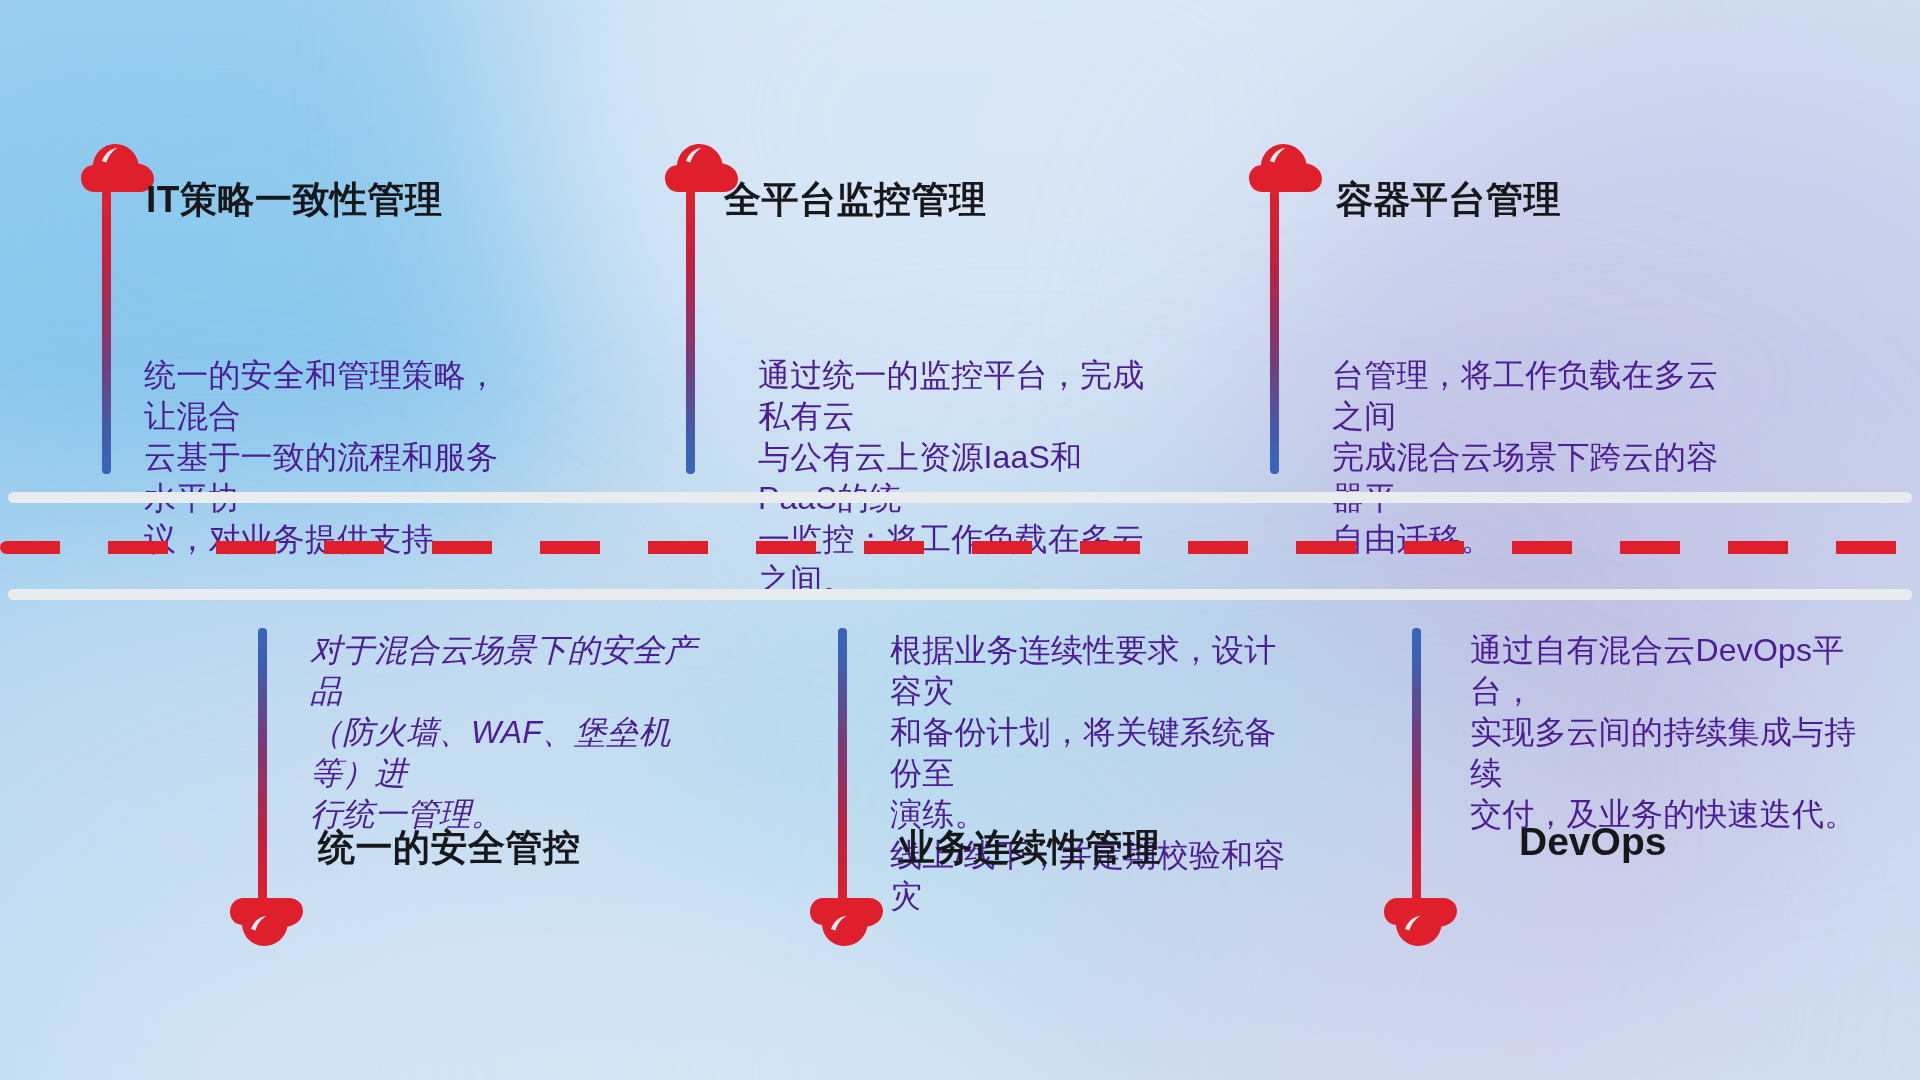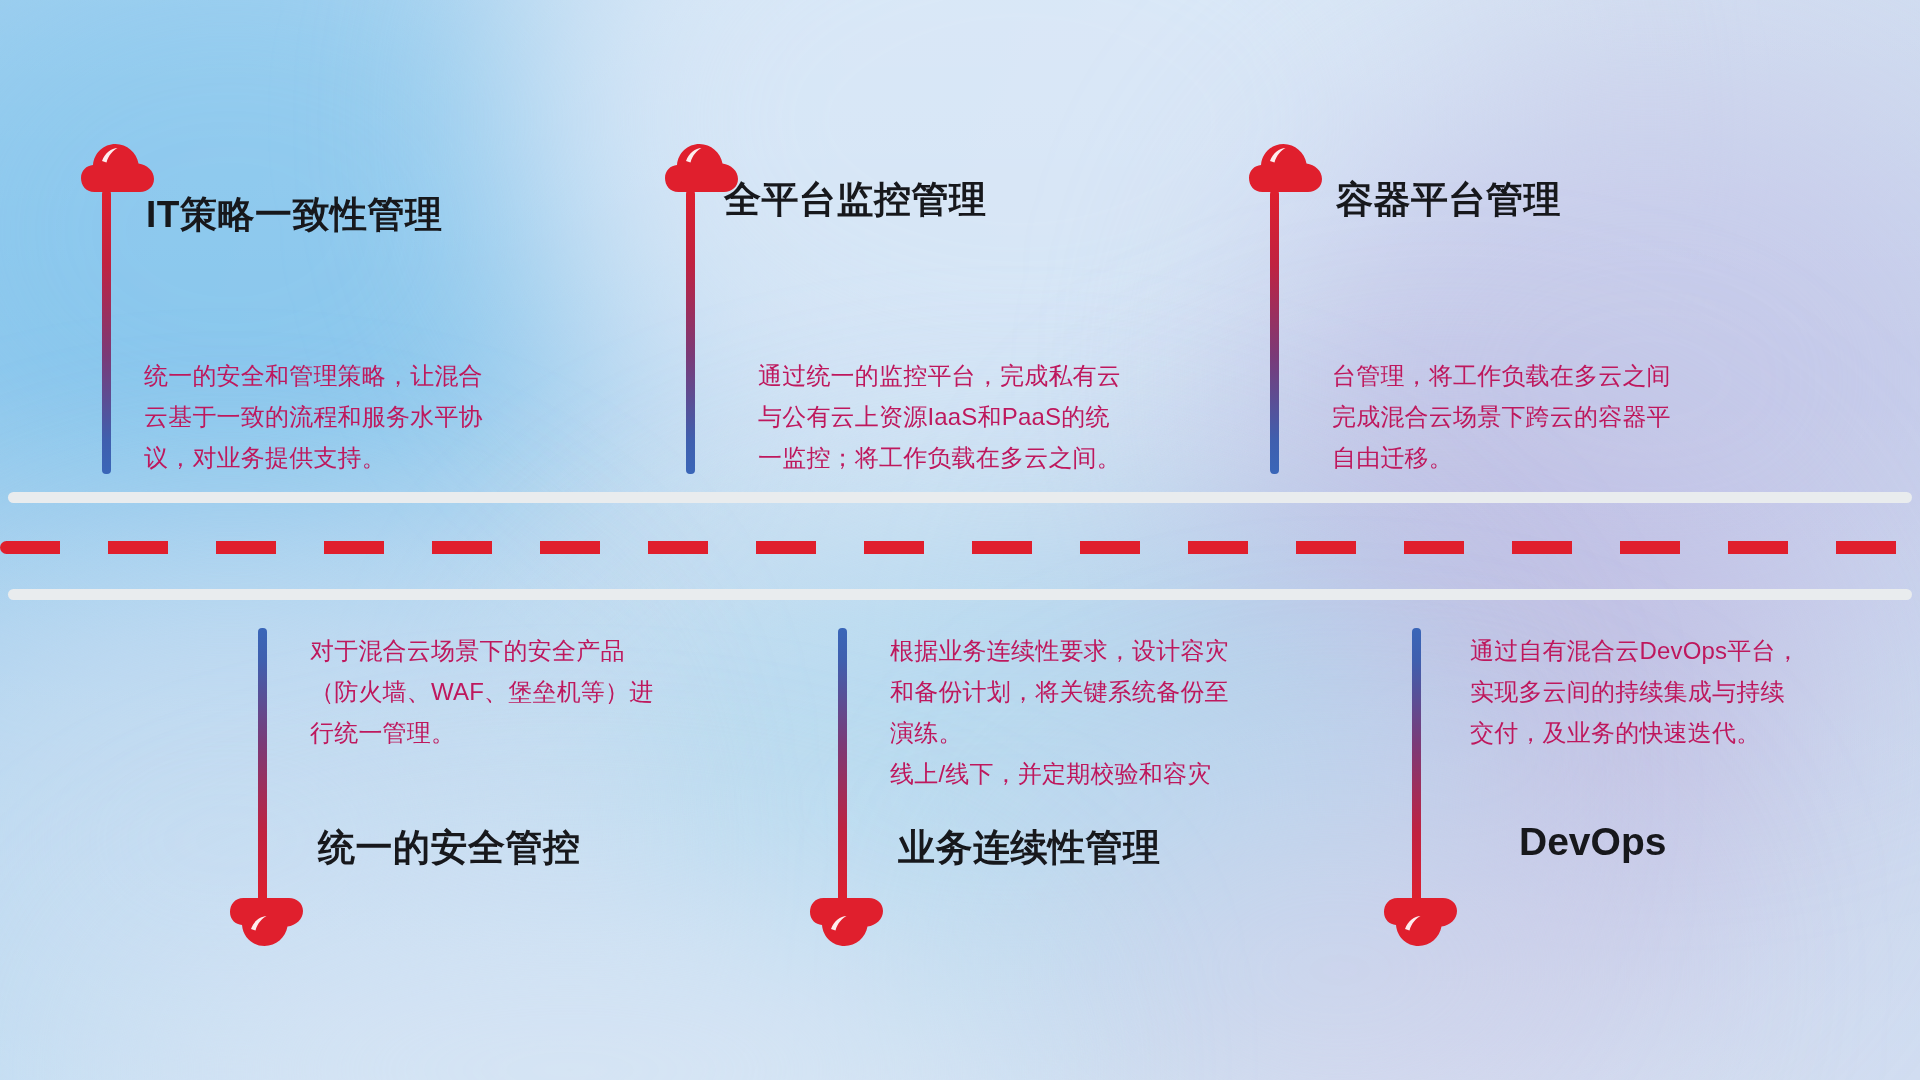--- a/index.html
+++ b/index.html
@@ -56,21 +56,21 @@
   .cloud-ico svg{display:block;width:100%;height:100%;}
 
   
   .pin-title{
     position:absolute;white-space:nowrap;
     font-size:37px;font-weight:700;color:#17181c;letter-spacing:.5px;
   }
   .pin-title.latin{font-size:39px;font-weight:600;letter-spacing:0;margin-left:41px;}
   .pin-body{
     position:absolute;
-    font-size:24px;line-height:41px;color:#be185d;font-weight:400;letter-spacing:.2px;
+    font-size:32px;line-height:41px;color:#4c1d95;font-weight:400;letter-spacing:.2px;
   }
 </style>
 </head>
 <body>
 
 <div id="stage">
 
   <div class="bg-base"></div>
   <div class="bg-blob blob-a"></div>
   <div class="bg-blob blob-b"></div>
@@ -83,21 +83,21 @@
   <div class="bg-sheen"></div>
 
   <div class="pin" style="left:0;top:0;">
     <div class="cloud-ico" style="left:80px;top:136px;">
       <svg viewBox="0 0 76 58" xmlns="http://www.w3.org/2000/svg">
         <path d="M14.5 56 C5.5 56 1 49 1 42 C1 34.5 6.5 29.5 13 29 C14 17 23.5 8 35.5 8 C47 8 56.5 16.5 58.5 27.5 C67 28.5 74 35 74 43 C74 50.5 68 56 60 56 Z" fill="#e01f2d"></path>
         <path d="M22 25 C25 16.5 31.5 12.5 37.5 12 C33 14.5 28.5 19 26.5 26.5 Z" fill="#ffffff" opacity="0.92"></path>
       </svg>
     </div>
     <div class="stem down" style="left:102px;top:190px;height:284px;"></div>
-    <div class="pin-title" style="left:146px;top:190px;">IT策略一致性管理</div>
+    <div class="pin-title" style="left:146px;top:175px;">IT策略一致性管理</div>
     <div class="pin-body" style="left:144px;top:355px;width:380px;">
       <div>统一的安全和管理策略，让混合</div>
       <div>云基于一致的流程和服务水平协</div>
       <div>议，对业务提供支持。</div>
     </div>
   </div>
 
   <div class="pin" style="left:0;top:0;">
     <div class="cloud-ico" style="left:664px;top:136px;">
       <svg viewBox="0 0 76 58" xmlns="http://www.w3.org/2000/svg">
@@ -141,21 +141,21 @@
   <div class="pin" style="left:0;top:0;">
     <div class="stem up" style="left:258px;top:628px;height:276px;"></div>
     <div class="cloud-ico" style="left:229px;top:896px;">
       <svg viewBox="0 0 76 58" xmlns="http://www.w3.org/2000/svg">
         <g transform="translate(0,58) scale(1,-1)">
           <path d="M14.5 56 C5.5 56 1 49 1 42 C1 34.5 6.5 29.5 13 29 C14 17 23.5 8 35.5 8 C47 8 56.5 16.5 58.5 27.5 C67 28.5 74 35 74 43 C74 50.5 68 56 60 56 Z" fill="#e01f2d"></path>
         </g>
         <path d="M22 33 C25 24.5 31.5 20.5 37.5 20 C33 22.5 28.5 27 26.5 34.5 Z" fill="#ffffff" opacity="0.92"></path>
       </svg>
     </div>
-    <div class="pin-body" style="left:310px;top:630px;width:400px;">
+    <div class="pin-body" style="left:310px;top:630px;width:400px;font-style:italic;">
       <div>对于混合云场景下的安全产品</div>
       <div>（防火墙、WAF、堡垒机等）进</div>
       <div>行统一管理。</div>
     </div>
     <div class="pin-title" style="left:318px;top:823px;">统一的安全管控</div>
   </div>
 
   <div class="pin" style="left:0;top:0;">
     <div class="stem up" style="left:838px;top:628px;height:276px;"></div>
     <div class="cloud-ico" style="left:809px;top:896px;">

